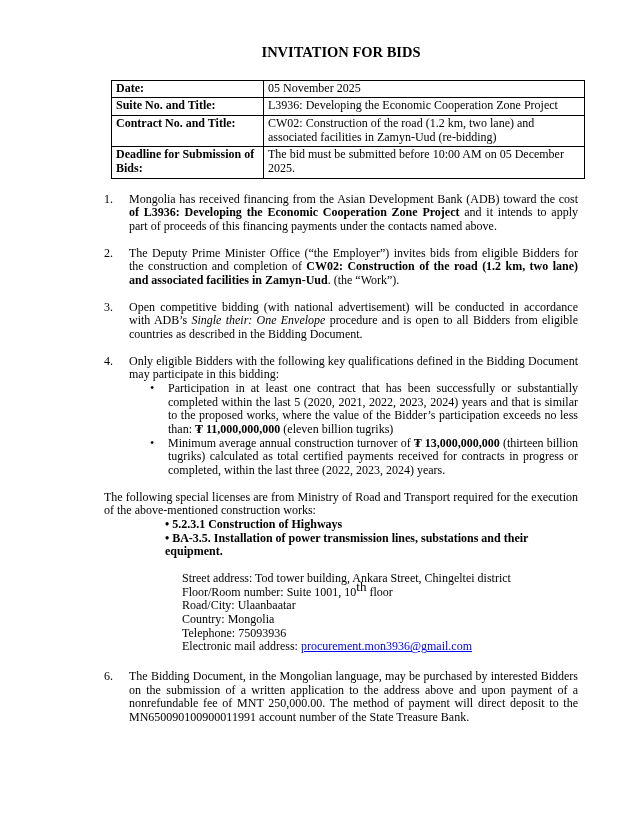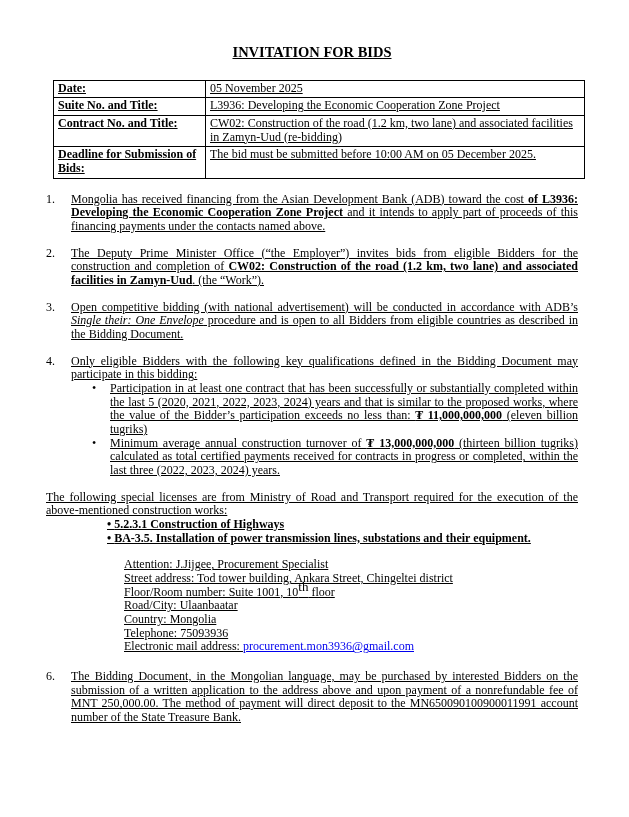--- a/index.html
+++ b/index.html
@@ -7,21 +7,21 @@
   body {
     width: 629px;
     height: 817px;
     background: #ffffff;
     color: #000;
     font-family: "Liberation Serif", "DejaVu Serif", "DejaVu Sans", serif;
     font-size: 12px;
     line-height: 1.14;
     overflow: hidden;
   }
-  .page { padding: 44px 51px 30px 46px; text-decoration: underline; }
+  .page { padding: 44px 51px 30px 104px; }
 
   .title {
     text-align: center;
     font-weight: bold;
     font-size: 14.5px;
     margin: 0 0 19px 0;
   }
 
   table.info {
     width: 100%;
@@ -122,21 +122,20 @@
       <span>Minimum average annual construction turnover of </span><b>₮ 13,000,000,000</b><span> (thirteen billion tugriks) calculated as total certified payments received for contracts in progress or completed, within the last three (2022, 2023, 2024) years.</span>
     </div>
   </div>
 
   <div class="licenses-intro">The following special licenses are from Ministry of Road and Transport required for the execution of the above-mentioned construction works:</div>
   <div class="lic"><b>5.2.3.1 Construction of Highways</b></div>
   <div class="lic lic-last"><b>BA-3.5. Installation of power transmission lines, substations and their equipment.</b></div>
 
 
   <div class="address">
-    <div>Attention: J.Jijgee, Procurement Specialist</div>
     <div>Street address: Tod tower building, Ankara Street, Chingeltei district</div>
     <div><span>Floor/Room number: Suite 1001, 10</span><sup>th</sup><span> floor</span></div>
     <div>Road/City: Ulaanbaatar</div>
     <div>Country: Mongolia</div>
     <div>Telephone: 75093936</div>
     <div><span>Electronic mail address: </span><a class="link" href="#">procurement.mon3936@gmail.com</a></div>
   </div>
 
   <div class="item">
     <span class="num">6.</span>

